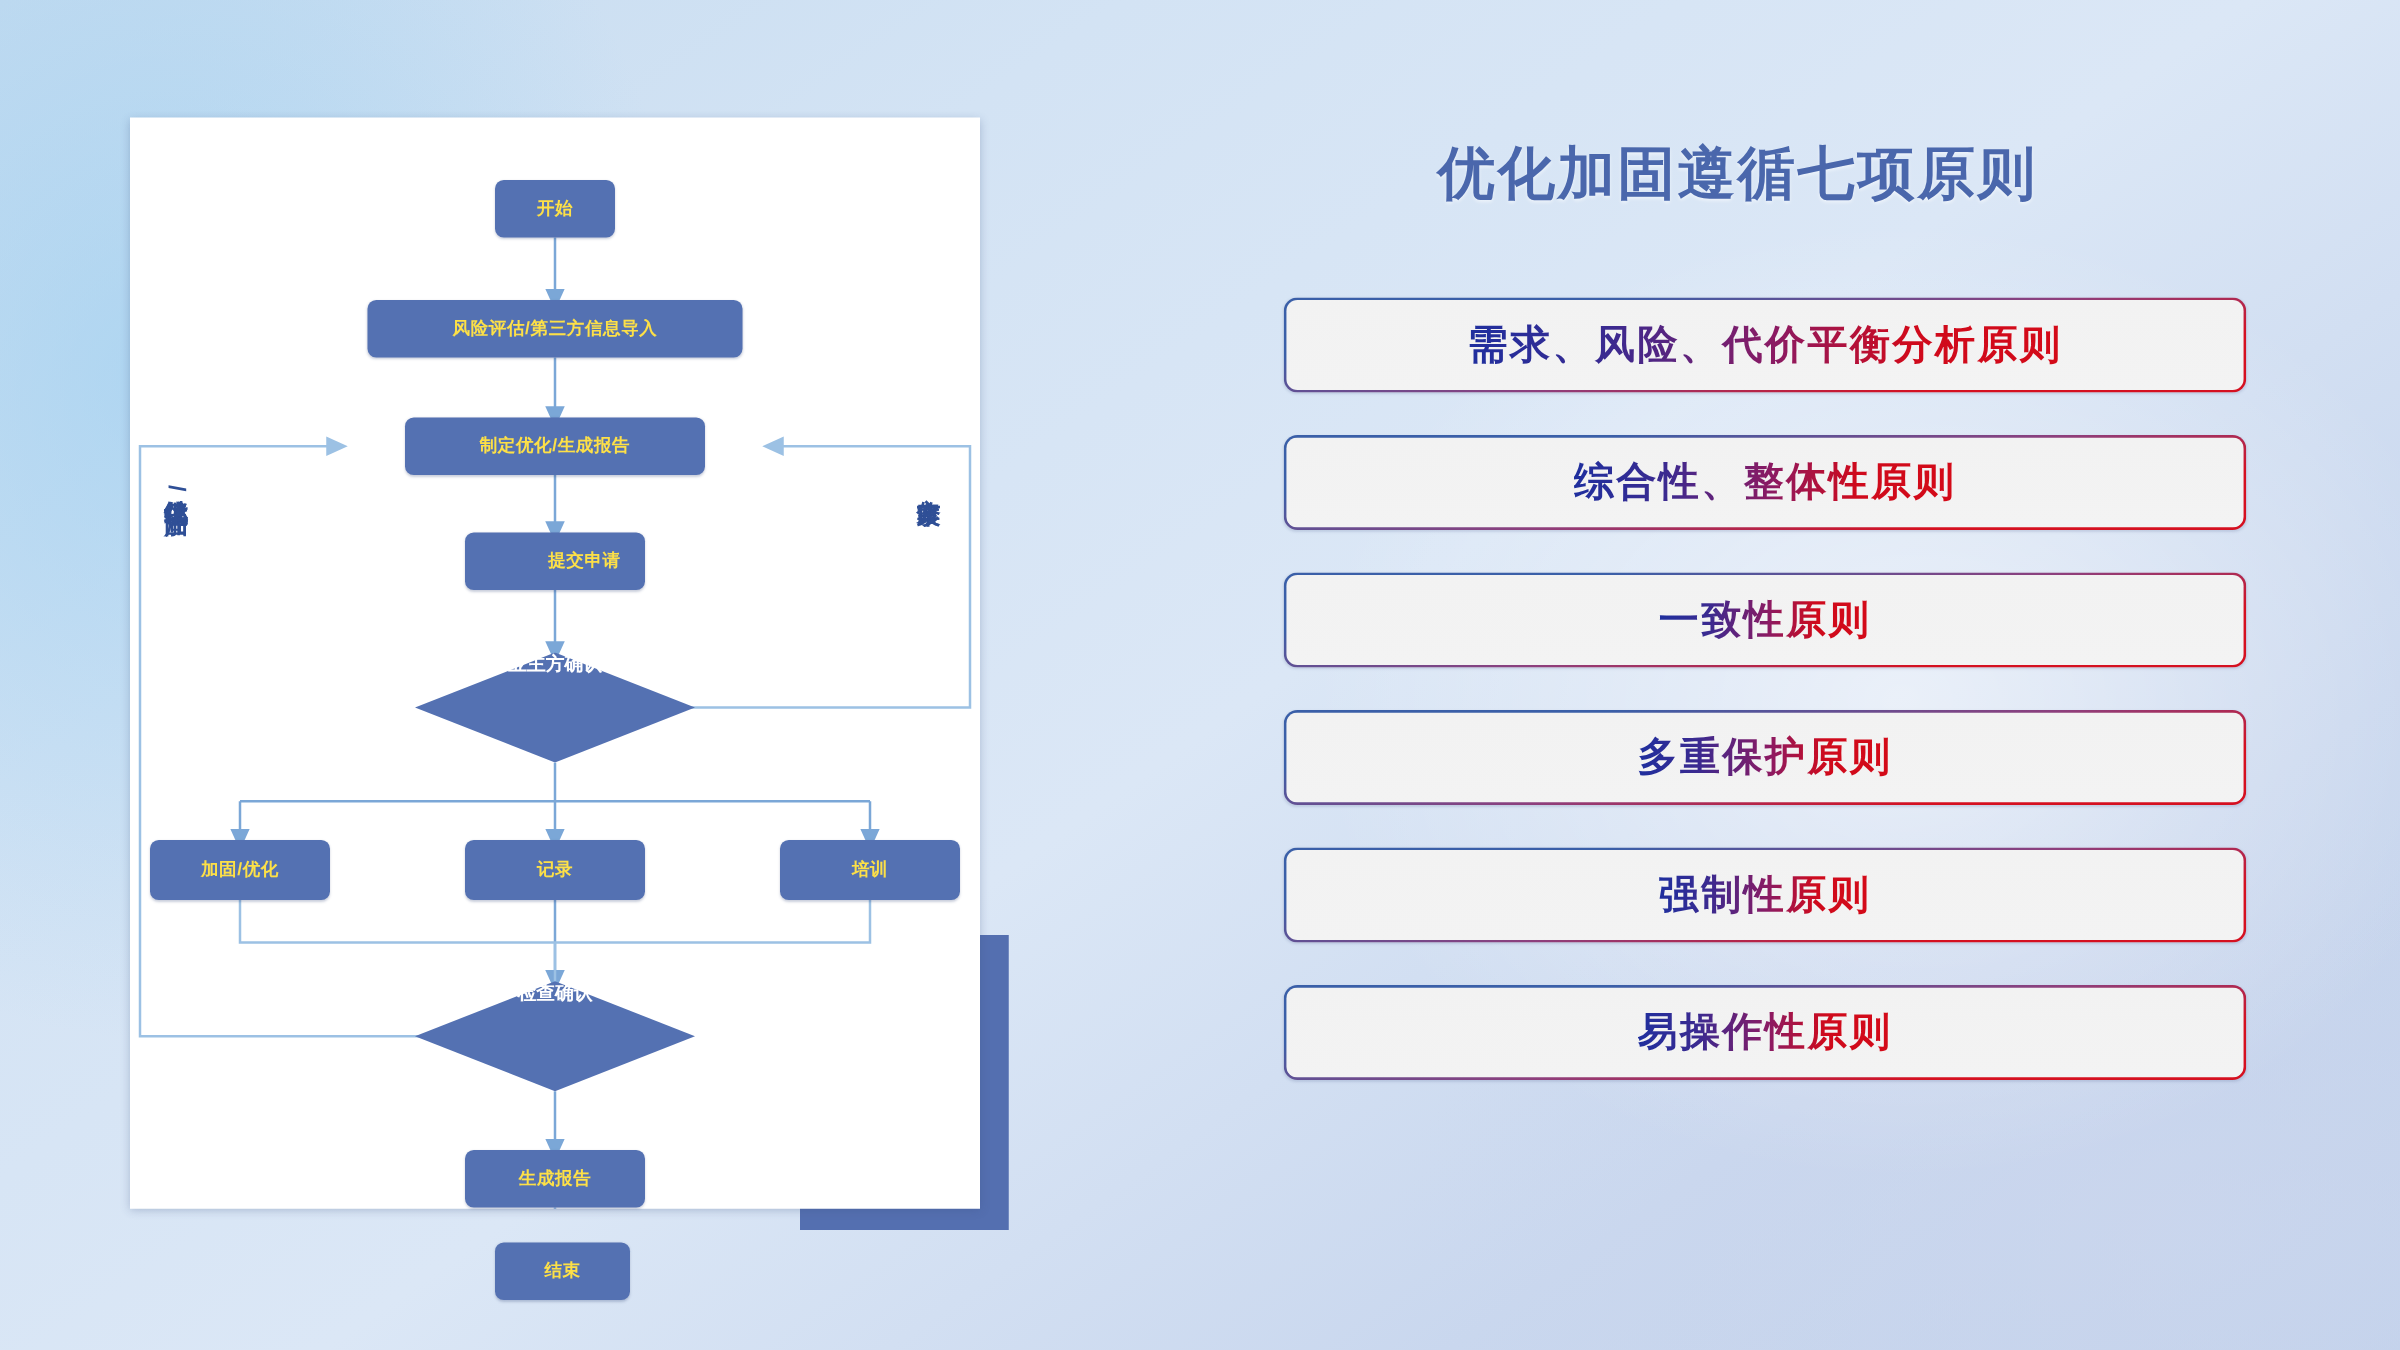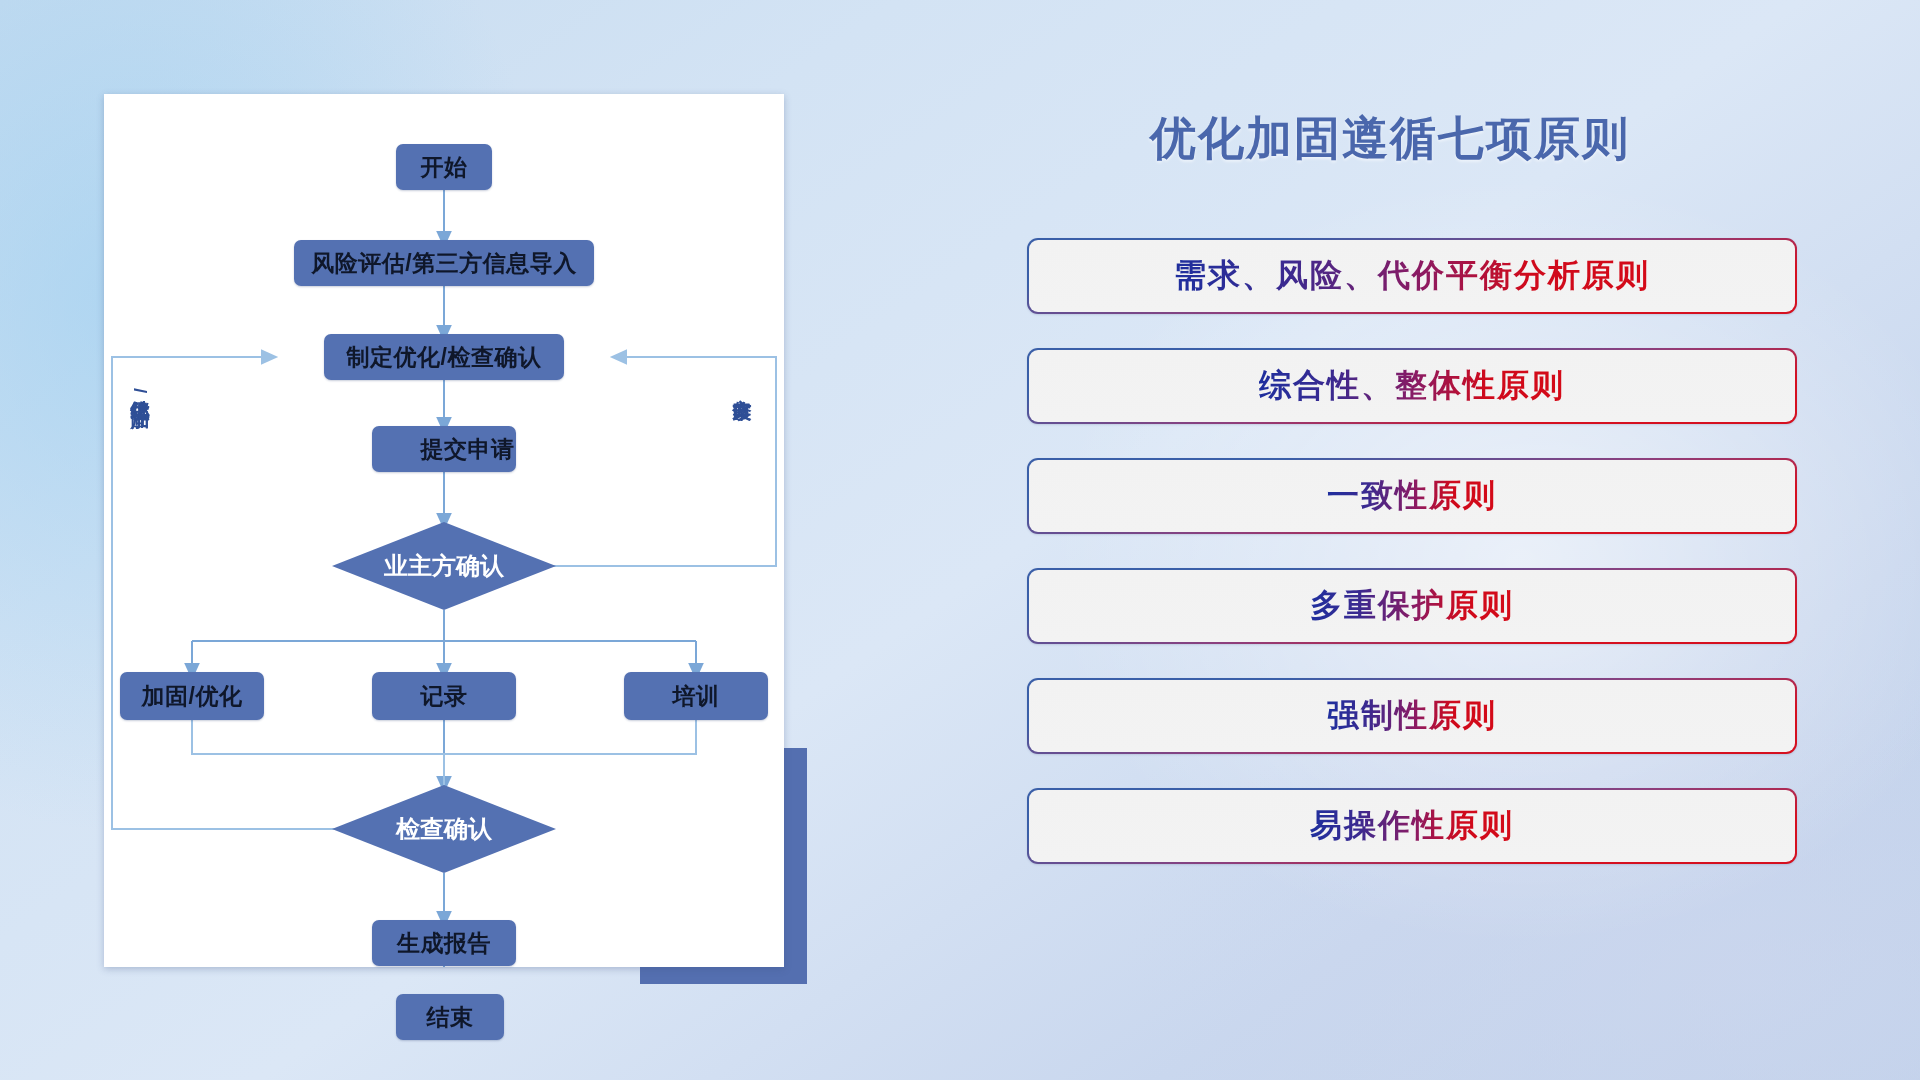--- a/index.html
+++ b/index.html
@@ -42,40 +42,39 @@
   .flow {
     position: absolute;
     inset: 0;
   }
 
   .flow svg { position: absolute; left: 0; top: 0; }
 
   .node {
     position: absolute;
     background: #5471b2;
-    color: #0f172a;
+    color: #fde047;
     border-radius: 7px;
-    font-size: 23px;
+    font-size: 14px;
     font-weight: bold;
     display: flex;
     align-items: center;
     justify-content: center;
     letter-spacing: 0.5px;
     white-space: nowrap;
     box-shadow: 0 1px 2px rgba(40,60,110,0.25);
   }
 
   .diamond-label {
     position: absolute;
     color: #ffffff;
-    font-size: 24px;
+    font-size: 15px;
     font-weight: bold;
     white-space: nowrap;
     display: flex;
-    align-items: center;
     justify-content: center;
   }
 
   .vlabel {
     position: absolute;
     writing-mode: vertical-rl;
     text-orientation: upright;
     color: #2f4f96;
     font-size: 19px;
     font-weight: bold;
@@ -188,21 +187,21 @@
 
       <div class="node" style="left:292px; top:50px; width:96px; height:46px;">
         <span>开始</span>
       </div>
 
       <div class="node" style="left:190px; top:146px; width:300px; height:46px;">
         <span>风险评估/第三方信息导入</span>
       </div>
 
       <div class="node" style="left:220px; top:240px; width:240px; height:46px;">
-        <span>制定优化/检查确认</span>
+        <span>制定优化/生成报告</span>
       </div>
 
       <div class="node" style="left:268px; top:332px; width:144px; height:46px;padding-left:47px;">
         <span>提交申请</span>
       </div>
 
       <svg width="224" height="88" style="position:absolute;left:228px;top:428px;">
         <polygon points="112,0 224,44 112,88 0,44" fill="#5471b2"></polygon>
       </svg>
       <div class="diamond-label" style="left:228px; top:428px; width:224px; height:88px;">

